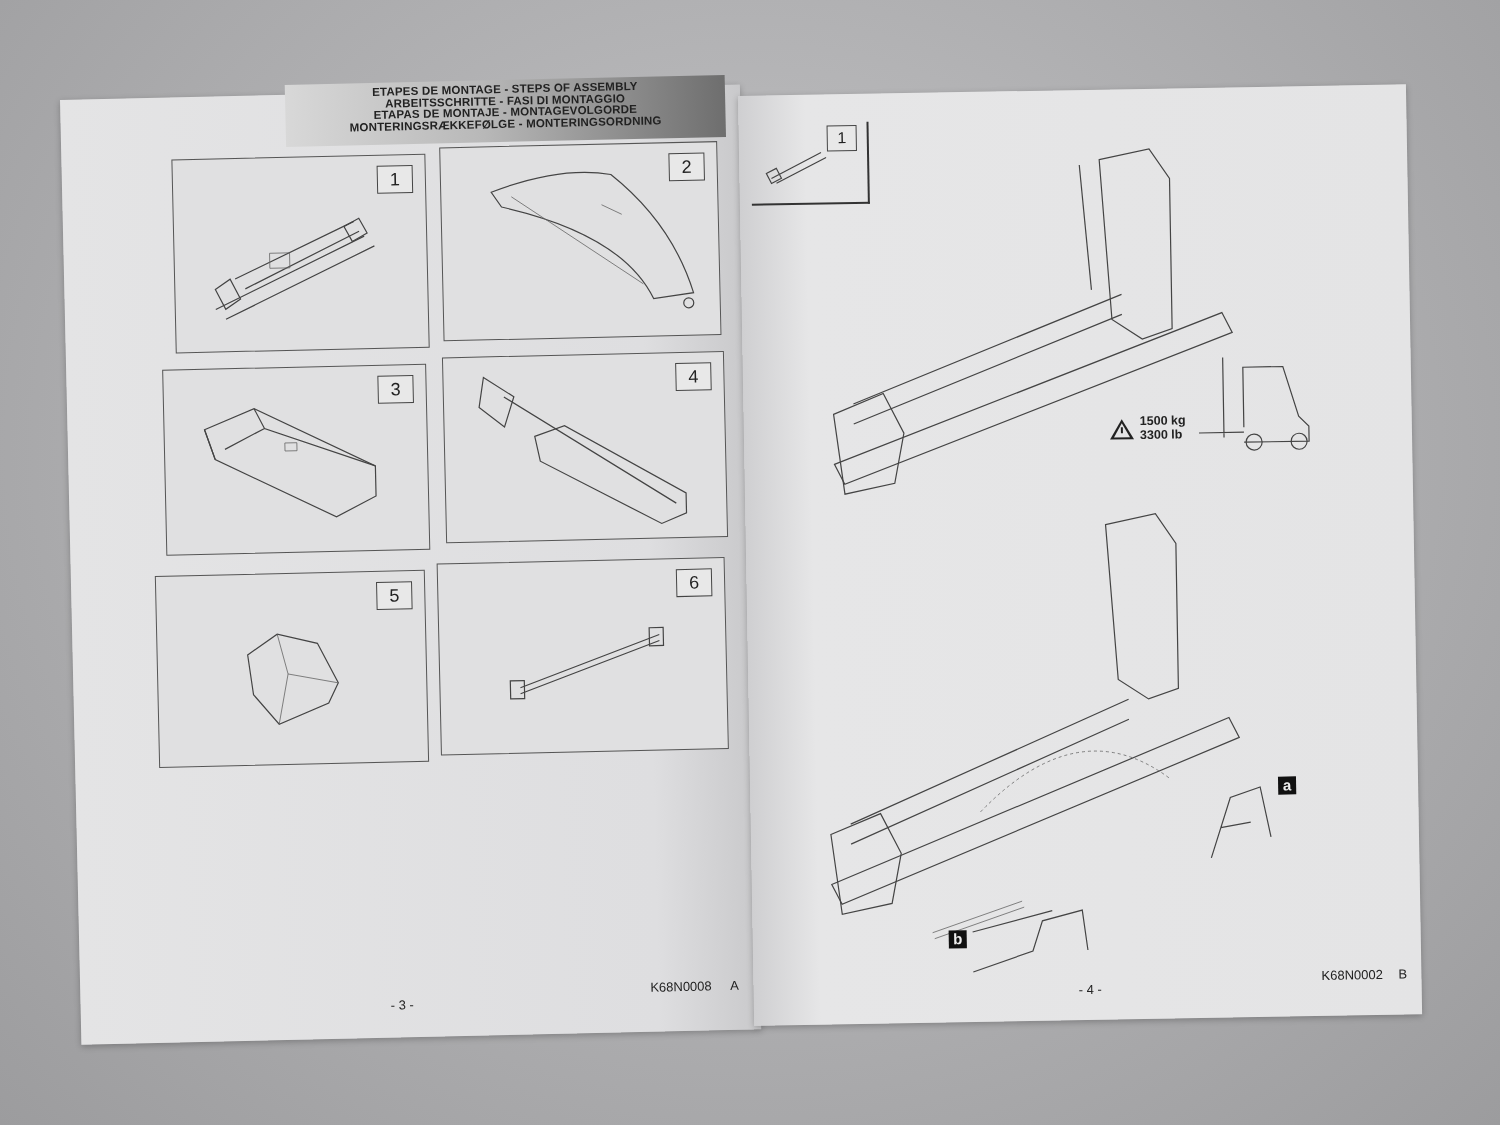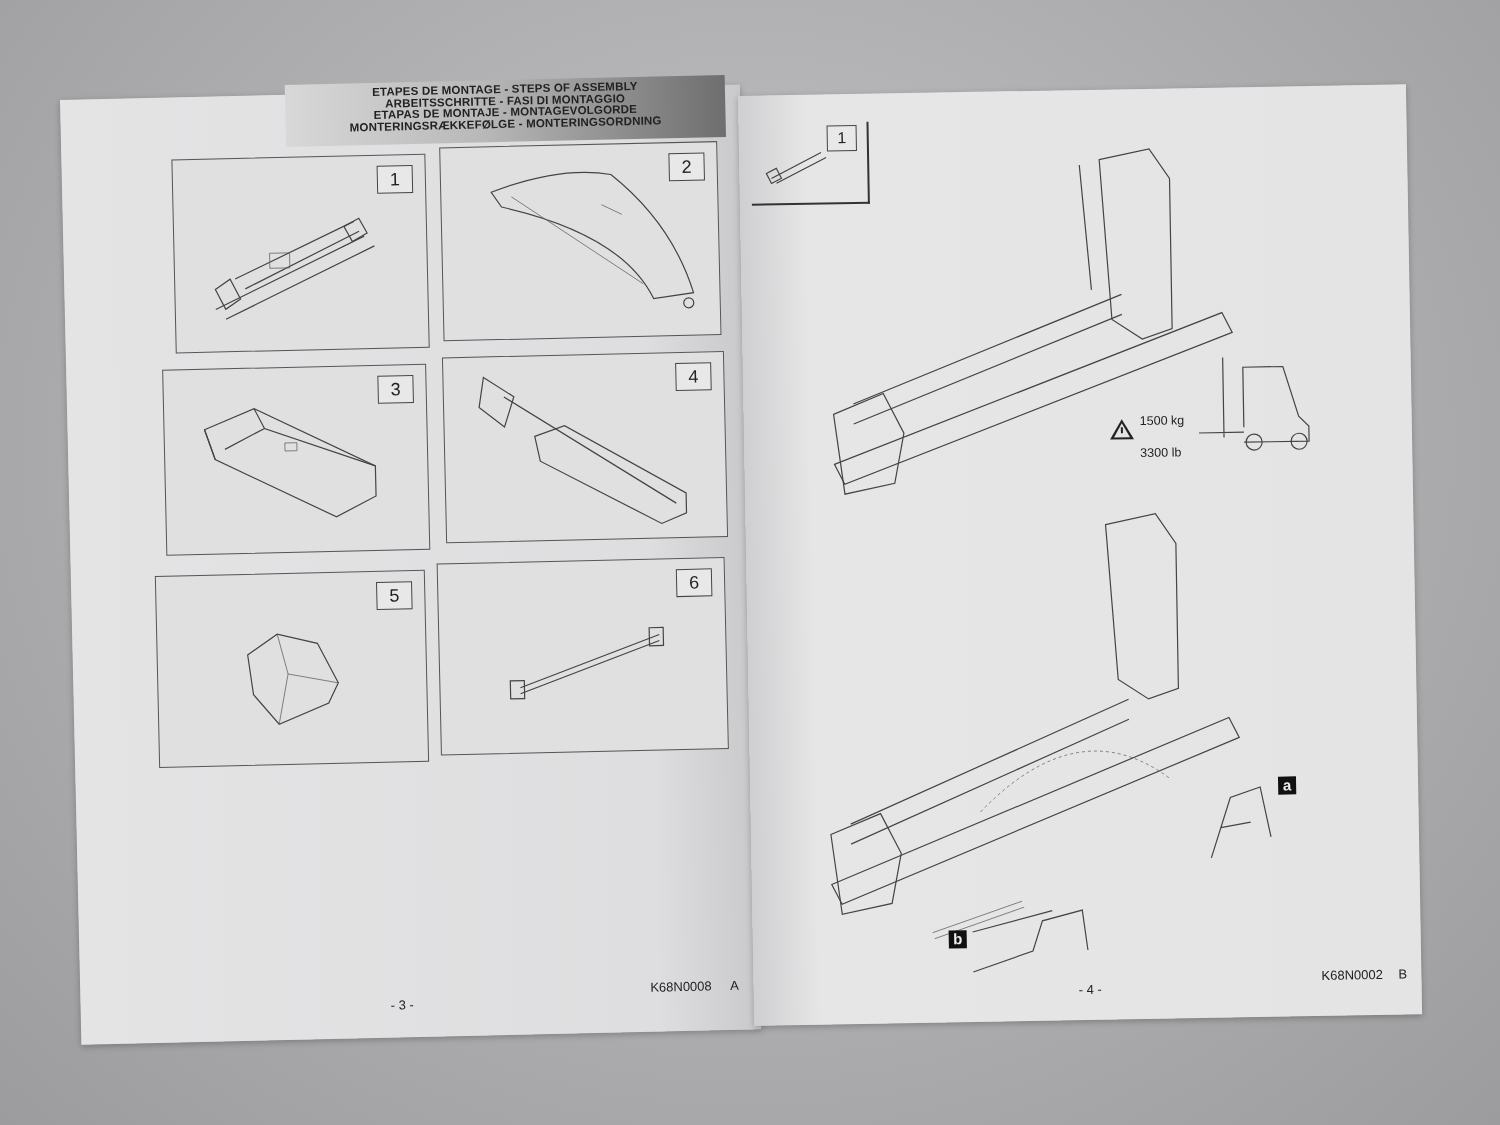--- a/index.html
+++ b/index.html
@@ -9,21 +9,21 @@
   #left-page{left:60px;top:100px;width:680px;height:945px;transform:rotate(-1.3deg);transform-origin:left top;background:linear-gradient(90deg,#e4e4e5 0%,#dedee0 85%,#c9c9cb 100%);}
   #right-page{left:738px;top:96px;width:668px;height:930px;transform:rotate(-1.0deg);transform-origin:left top;background:linear-gradient(90deg,#cfcfd1 0%,#e6e6e7 10%,#e4e4e5 100%);}
   .header-band{position:absolute;left:225px;top:-10px;width:440px;height:62px;background:linear-gradient(90deg,#d8d8d8 0%,#b8b8b8 45%,#6e6e6e 100%);text-align:center;}
   .header-band .line{font-size:11.5px;font-weight:bold;line-height:11.5px;color:#222;letter-spacing:0.2px;}
   .panel{position:absolute;border:1.5px solid #555;background:#e0e0e1;}
   .numbox{position:absolute;right:12px;top:10px;width:34px;height:26px;border:1.5px solid #444;background:#e8e8e8;font-size:18px;text-align:center;line-height:26px;color:#222;}
   .panel svg{position:absolute;left:0;top:0;width:100%;height:100%;}
   .footer{position:absolute;font-size:13px;color:#222;}
   .thumb-frame{position:absolute;left:12px;top:28px;width:116px;height:80px;border-right:2px solid #333;border-bottom:2px solid #333;}
   .thumb-num{position:absolute;left:88px;top:31px;width:28px;height:24px;border:1.5px solid #444;font-size:16px;text-align:center;line-height:24px;color:#222;background:#e8e8e8;}
-  .weight{position:absolute;font-size:12.5px;line-height:13px;color:#222;}
+  .weight{position:absolute;font-size:12.5px;line-height:13px;color:#222;font-weight:bold;}
   .label-box{position:absolute;width:18px;height:18px;background:#111;color:#eee;font-weight:bold;font-size:15px;text-align:center;line-height:17px;}
   svg .ln{fill:none;stroke:#444;stroke-width:1.2;}
   svg .lt{fill:none;stroke:#666;stroke-width:0.8;}
 </style>
 </head>
 <body>
 
 <div class="bg"></div>
 
 <div id="left-page" class="page">
@@ -121,21 +121,21 @@
 
     <path class="ln" d="M220 880 L280 860 L290 830 L330 820 L335 860 M220 840 L300 820"></path>
     <path class="lt" d="M180 840 L270 810 M182 846 L272 816"></path>
   </svg>
 
   <div style="position:absolute;left:366px;top:330px;width:0;height:0;border-left:12px solid transparent;border-right:12px solid transparent;border-bottom:20px solid #222;">
     <div style="position:absolute;left:-8px;top:4px;width:0;height:0;border-left:8px solid transparent;border-right:8px solid transparent;border-bottom:14px solid #e4e4e5;"></div>
     <div style="position:absolute;left:-1px;top:8px;width:2px;height:6px;background:#222;"></div>
   </div>
   <div class="weight" style="left:396px;top:326px;">1500  kg</div>
-  <div class="weight" style="left:396px;top:340px;margin-top:18px;">3300  lb</div>
+  <div class="weight" style="left:396px;top:340px;">3300  lb</div>
   <div style="position:absolute;left:455px;top:270px;width:115px;height:95px;"></div>
 
   <div class="label-box" style="left:528px;top:690px;">a</div>
   <div class="label-box" style="left:196px;top:838px;">b</div>
 
   <div class="footer" style="left:325px;top:892px;">- 4 -</div>
   <div class="footer" style="left:568px;top:882px;">K68N0002</div>
   <div class="footer" style="left:645px;top:882px;">B</div>
 </div>
 

